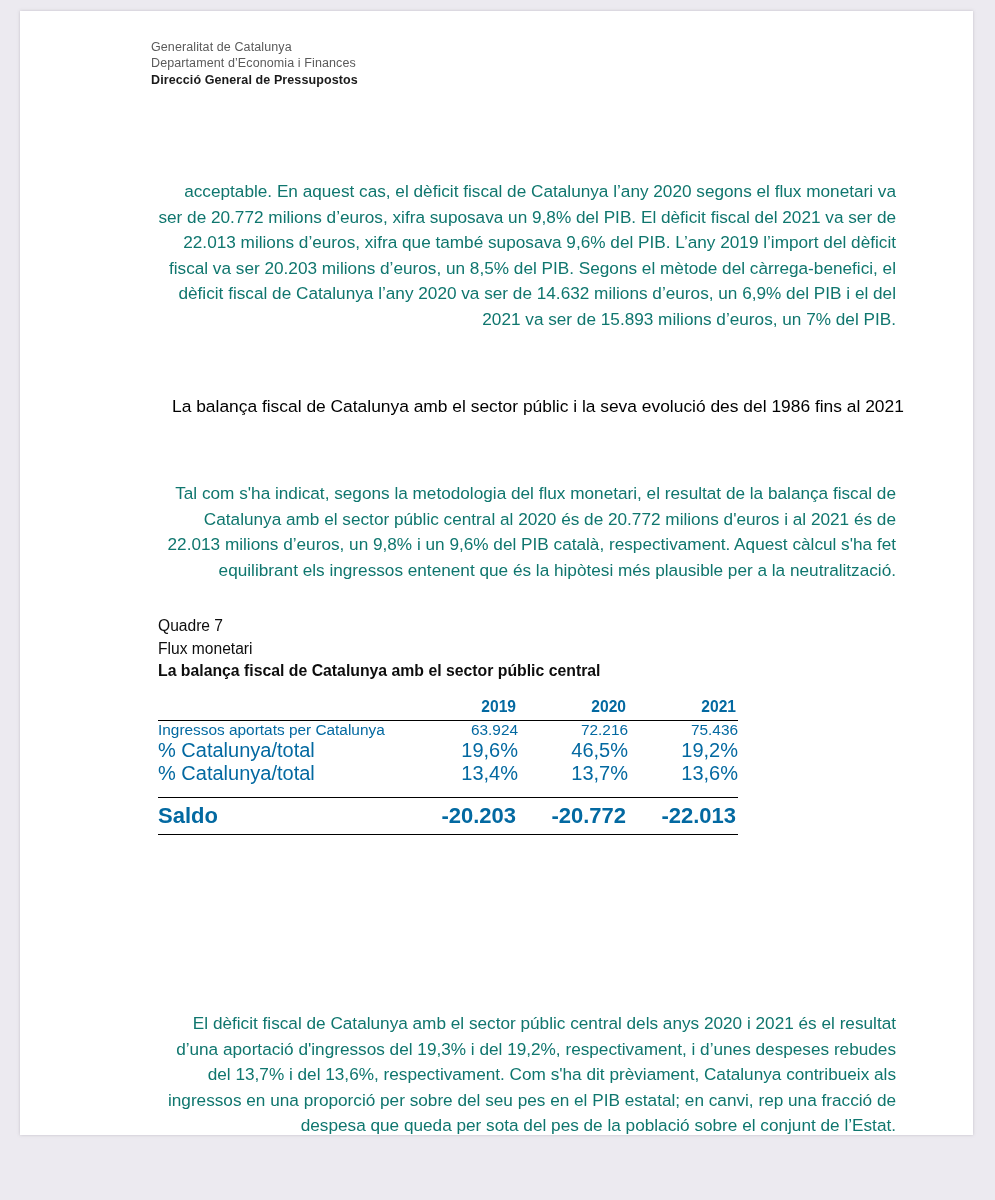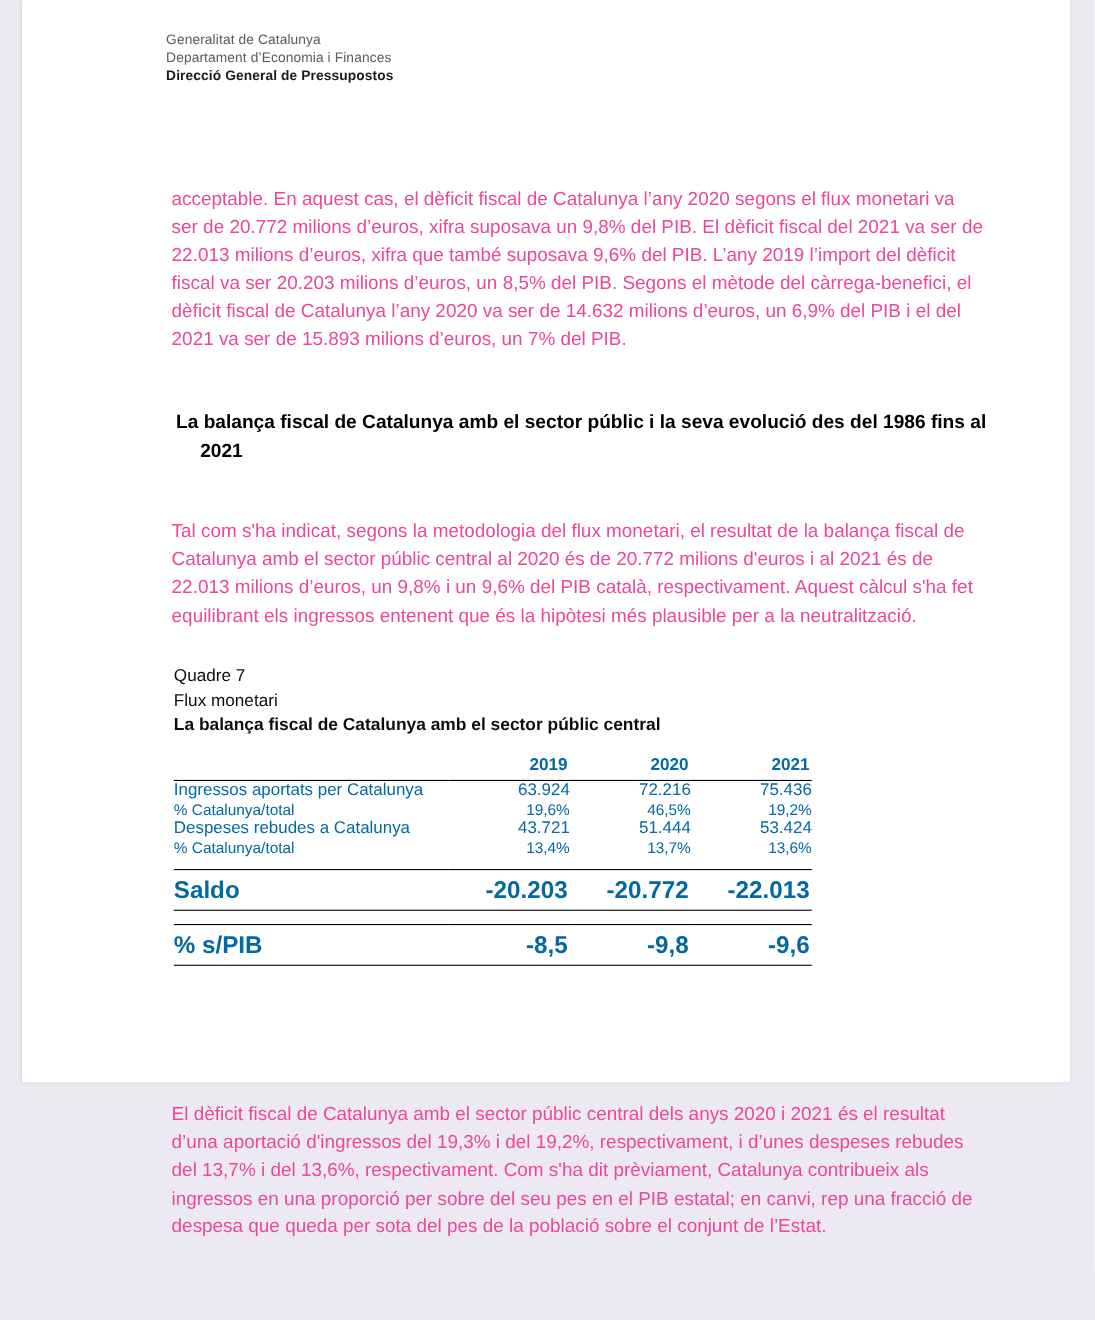--- a/index.html
+++ b/index.html
@@ -9,23 +9,23 @@
   body {
     width: 995px;
     height: 1200px;
     background: #eceaf0;
     font-family: "Liberation Sans", sans-serif;
     overflow: hidden;
   }
   .page {
     position: absolute;
     left: 20px;
-    top: 0;
+    top: 11px;
     width: 953px;
-    height: 984px;
+    height: 1124px;
     background: #ffffff;
     box-shadow: 0 0 3px rgba(120,118,130,0.35);
   }
   .letterhead {
     position: absolute;
     left: 131px;
     top: 28px;
     line-height: 1.30;
   }
   .letterhead .lh-line {
@@ -43,35 +43,35 @@
     position: absolute;
     left: 136px;
     top: 0;
     width: 745px;
   }
 
   p.body-text {
     margin: 0;
     font-size: 17.2px;
     line-height: 25.6px;
-    color: #ec4899;
-    text-align: left;
+    color: #0f766e;
+    text-align: right;
   }
   .para-1 { position: absolute; top: 168px; left: 0; width: 740px; }
   .para-2 { position: absolute; top: 470px; left: 0; width: 740px; }
   .para-3 { position: absolute; top: 1000px; left: 0; width: 740px; }
 
   .section-heading {
     position: absolute;
     top: 366px;
     left: 0;
     width: 730px;
-    margin: 4px;
+    margin: 16px;
     font-size: 17.4px;
-    font-weight: bold;
+    font-weight: normal;
     line-height: 26px;
     color: #000;
     text-indent: 0;
     padding-left: 22px;
   }
   .section-heading .sh-first {
     margin-left: -22px;
   }
 
   .table-block {
@@ -129,21 +129,21 @@
     padding: 3.5px 0 3.5px 0;
     margin-left: 40px;
   }
   td.val {
     font-size: 15.4px;
     text-align: right;
     padding: 3.5px 2px 3.5px 0;
     margin-top: 41px;
   }
   tr.pct td.lbl, tr.pct td.val {
-    font-size: 14.0px;
+    font-size: 20px;
   }
 
   tr.total td {
     font-size: 22px;
     font-weight: bold;
     border-top: 1.6px solid #000;
     border-bottom: 1.6px solid #000;
     padding: 5px 0 5px 0;
   }
   tr.total td.val { padding-right: 2px; }
@@ -199,26 +199,20 @@
             <td class="val">63.924</td>
             <td class="val">72.216</td>
             <td class="val">75.436</td>
           </tr>
           <tr class="pct">
             <td class="lbl">% Catalunya/total</td>
             <td class="val">19,6%</td>
             <td class="val">46,5%</td>
             <td class="val">19,2%</td>
           </tr>
-          <tr>
-            <td class="lbl">Despeses rebudes a Catalunya</td>
-            <td class="val">43.721</td>
-            <td class="val">51.444</td>
-            <td class="val">53.424</td>
-          </tr>
           <tr class="pct">
             <td class="lbl">% Catalunya/total</td>
             <td class="val">13,4%</td>
             <td class="val">13,7%</td>
             <td class="val">13,6%</td>
           </tr>
           <tr class="spacer">
             <td></td>
             <td></td>
             <td></td>
@@ -229,26 +223,20 @@
             <td class="val">-20.203</td>
             <td class="val">-20.772</td>
             <td class="val">-22.013</td>
           </tr>
           <tr class="spacer">
             <td></td>
             <td></td>
             <td></td>
             <td></td>
           </tr>
-          <tr class="total">
-            <td class="lbl">% s/PIB</td>
-            <td class="val">-8,5</td>
-            <td class="val">-9,8</td>
-            <td class="val">-9,6</td>
-          </tr>
         </tbody>
       </table>
     </div>
 
     <p class="body-text para-3">El dèficit fiscal de Catalunya amb el sector públic central dels anys 2020 i 2021 és el resultat d’una aportació d'ingressos del 19,3% i del 19,2%, respectivament, i d’unes despeses rebudes del 13,7% i del 13,6%, respectivament. Com s'ha dit prèviament, Catalunya contribueix als ingressos en una proporció per sobre del seu pes en el PIB estatal; en canvi, rep una fracció de despesa que queda per sota del pes de la població sobre el conjunt de l’Estat.</p>
 
   </div>
 </div>
 
 </body></html>

